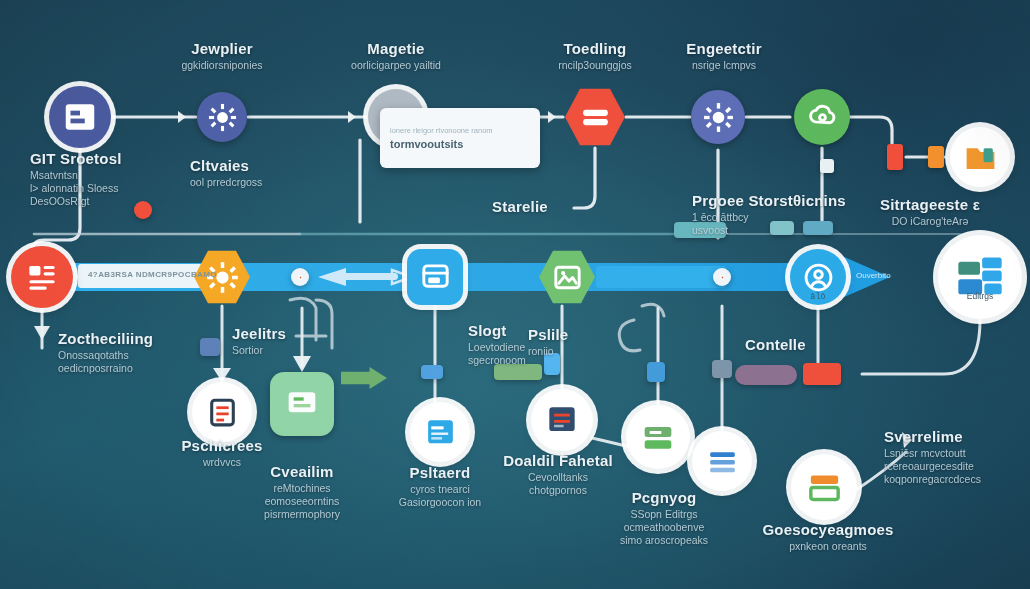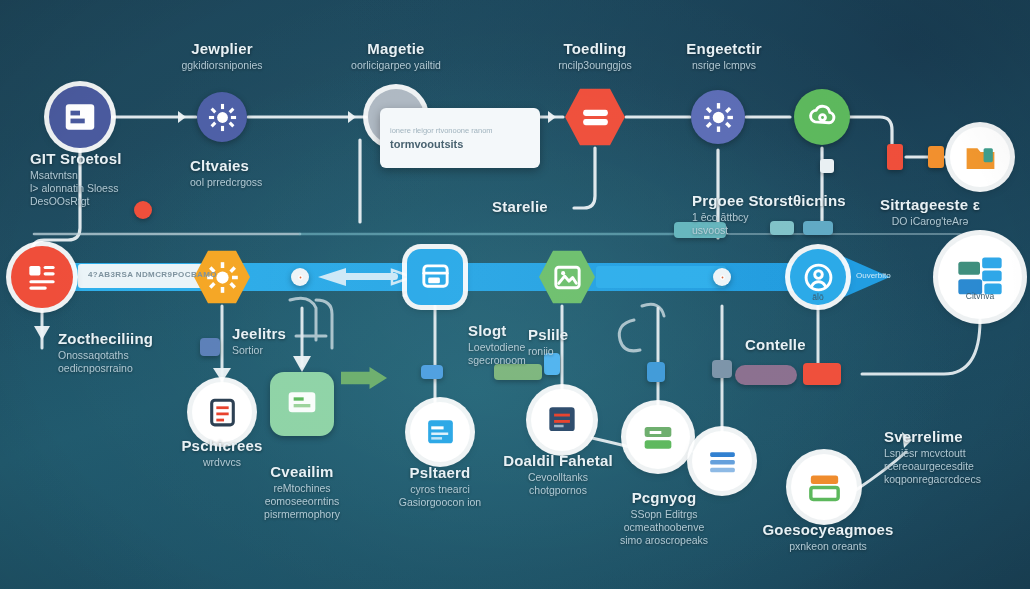--- a/index.html
+++ b/index.html
@@ -416,22 +416,22 @@
         </span>
       </div>
       <div class="node blurry circ ring" style="left: 824px; top: 487px; width: 66px; height: 66px; background: rgb(255, 255, 255);">
         <span class="glyph">
           <svg width="41" height="41" viewBox="0 0 24 24">
             <rect x="4" y="5" width="16" height="5" rx="1.4" fill="#ef8b2c"></rect>
             <rect x="4" y="12" width="16" height="7" rx="1.4" fill="#ffffff" stroke="#5cb85c" stroke-width="2"></rect>
           </svg>
         </span>
       </div>
-      <div style="position: absolute; left: 980px; top: 291px; transform: translateX(-50%); font-size: 8.5px; color: rgb(60, 90, 107); filter: blur(0.6px); white-space: nowrap; z-index: 5;">Citvnva</div>
-      <div style="position: absolute; left: 818px; top: 292px; transform: translateX(-50%); font-size: 8.5px; color: rgb(60, 90, 107); filter: blur(0.6px); white-space: nowrap; z-index: 5;">ālō</div>
+      <div style="position: absolute; left: 980px; top: 291px; transform: translateX(-50%); font-size: 8.5px; color: rgb(60, 90, 107); filter: blur(0.6px); white-space: nowrap; z-index: 5;">Editrgs</div>
+      <div style="position: absolute; left: 818px; top: 292px; transform: translateX(-50%); font-size: 8.5px; color: rgb(60, 90, 107); filter: blur(0.6px); white-space: nowrap; z-index: 5; font-family: Liberation Mono, monospace;">ālō</div>
     </div>
 
   <div class="layer" id="midlabels">
       <div class="lbl l" style="left: 30px; top: 150px;">
         <div class="t">GIT Sroetosl</div>
         <div class="s">
           <div>Msatvntsn</div>
           <div>l&gt; alonnatin Sloess</div>
           <div>DesOOsRtgt</div>
         </div>

